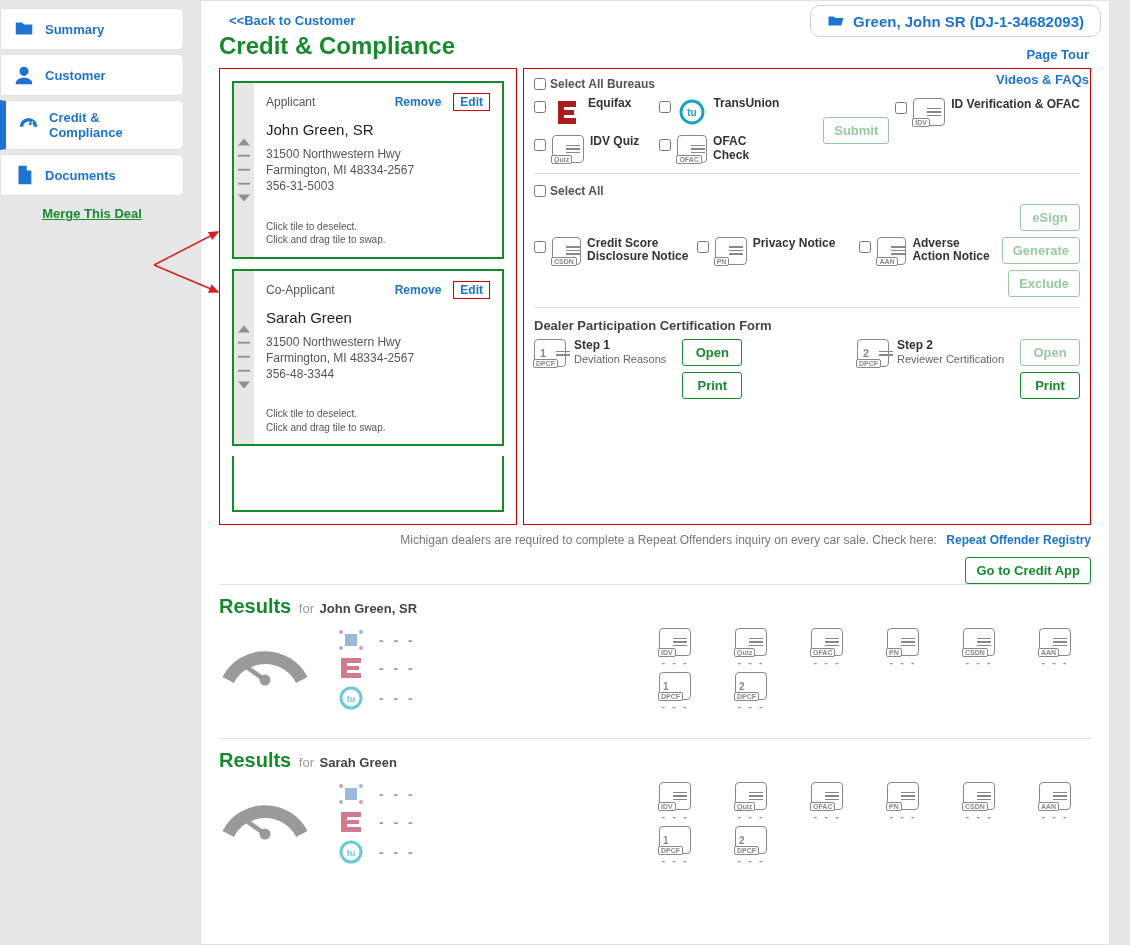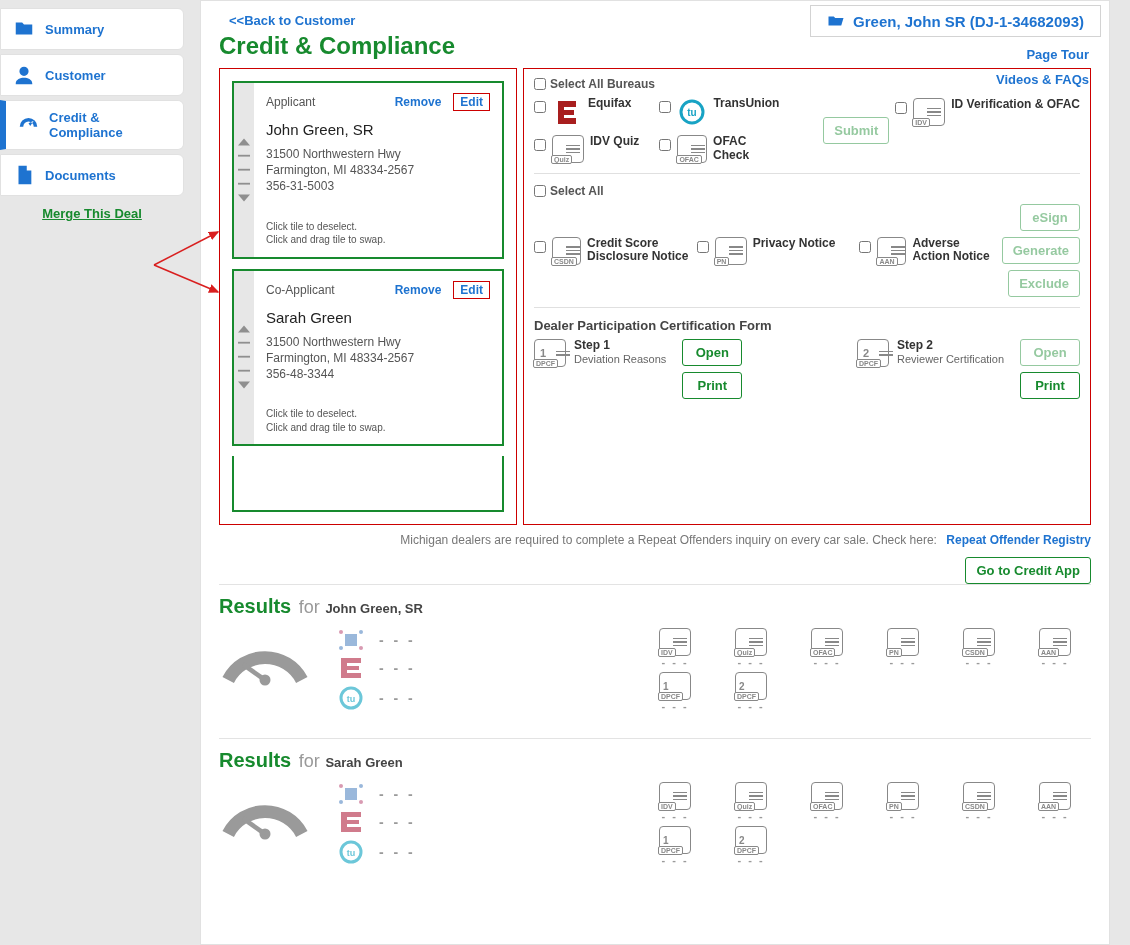--- a/index.html
+++ b/index.html
@@ -4,21 +4,21 @@
 <style>
   * { box-sizing: border-box; margin: 0; padding: 0; font-family: "Segoe UI", Arial, sans-serif; }
   body { background:#e7e7e7; width:1130px; height:945px; overflow:hidden; position:relative; font-size:13px; }
   .sidebar { position:absolute; left:0; top:8px; width:184px; }
   .side-item { display:flex; align-items:center; gap:10px; background:#fff; border:1px solid #e1e1e1; border-radius:0 6px 6px 0; padding:9px 12px; margin-bottom:4px; font-weight:700; color:#1e73d0; cursor:pointer; }
   .side-item svg { width:22px; height:22px; fill:#1e73d0; }
   .side-item.active { background:#fff; color:#1e73d0; border-left:6px solid #1e73d0; }
   .merge { color:#178a2e; font-weight:700; text-decoration:underline; display:block; text-align:center; margin-top:10px; cursor:pointer; }
 
   .main { position:absolute; left:200px; top:0; width:910px; height:945px; background:#fff; padding:12px 18px 18px 18px; border:1px solid #e1e1e1; }
-  .customer-chip { position:absolute; right:8px; top:4px; background:#fff; border:1px solid #d3d3d3; border-radius:0; padding:6px 16px; color:#1e73d0; font-weight:700; font-size:15px; display:flex; align-items:center; gap:8px; cursor:pointer; }
+  .customer-chip { position:absolute; right:8px; top:4px; background:#fff; border:1px solid #d3d3d3; border-radius:10px; padding:6px 16px; color:#1e73d0; font-weight:700; font-size:15px; display:flex; align-items:center; gap:8px; cursor:pointer; }
   .customer-chip svg { width:18px; height:18px; fill:#1e73d0; }
 
   .back-link { color:#1e73d0; font-weight:700; font-size:13px; cursor:pointer; margin-left:10px; }
   h1.page-title { font-size:24px; font-weight:700; color:#178a2e; margin-top:4px; margin-bottom:8px; }
   .tour-links { position:absolute; right:20px; top:42px; text-align:right; font-weight:700; color:#1e73d0; font-size:13px; line-height:1.9; }
   .tour-links span { cursor:pointer; display:block; }
 
   .content-row { display:flex; gap:6px; }
   .col-left { width:298px; display:flex; flex-direction:column; gap:10px; }
   .applicant-tile { border:2px solid #178a2e; background:#fff; position:relative; display:flex; min-height:158px; }
@@ -54,21 +54,21 @@
   .doc-icon .tag { position:absolute; left:-2px; bottom:-2px; background:#fff; border:1.5px solid #888; font-size:7px; color:#888; font-weight:700; padding:0 2px; border-radius:2px; }
   .doc-lines { display:flex; flex-direction:column; gap:2px; margin-left:10px; }
   .doc-lines span { display:block; width:14px; height:1.5px; background:#888; }
 
   .repeat-note { font-size:12px; color:#777; text-align:right; margin-top:8px; }
   .repeat-link { color:#1e73d0; font-weight:700; margin-left:6px; cursor:pointer; }
   .go-btn { float:right; margin-top:10px; }
 
   .results-section { clear:both; border-top:1px solid #e3e3e3; margin-top:26px; padding-top:10px; }
   .results-head { font-size:20px; color:#178a2e; font-weight:700; }
-  .results-head small { color:#999; font-weight:400; font-size:18px; margin-left:2px; }
+  .results-head small { color:#999; font-weight:400; font-size:13px; margin-left:2px; }
   .results-head .pname { color:#444; font-weight:700; font-size:13px; }
   .results-row { display:flex; gap:26px; margin-top:10px; align-items:flex-start; }
   .gauge svg { width:92px; height:58px; }
   .bureau-list { display:flex; flex-direction:column; gap:4px; }
   .bureau-row { display:flex; align-items:center; gap:14px; }
   .dash { color:#9a9a9a; font-weight:900; letter-spacing:3px; font-size:14px; }
   .mini-grid { display:grid; grid-template-columns:repeat(6,72px); gap:4px 4px; margin-left:auto; }
   .mini { display:flex; flex-direction:column; align-items:center; font-size:10px; color:#aaa; }
   .mini .dash { font-size:11px; letter-spacing:2px; }
 

